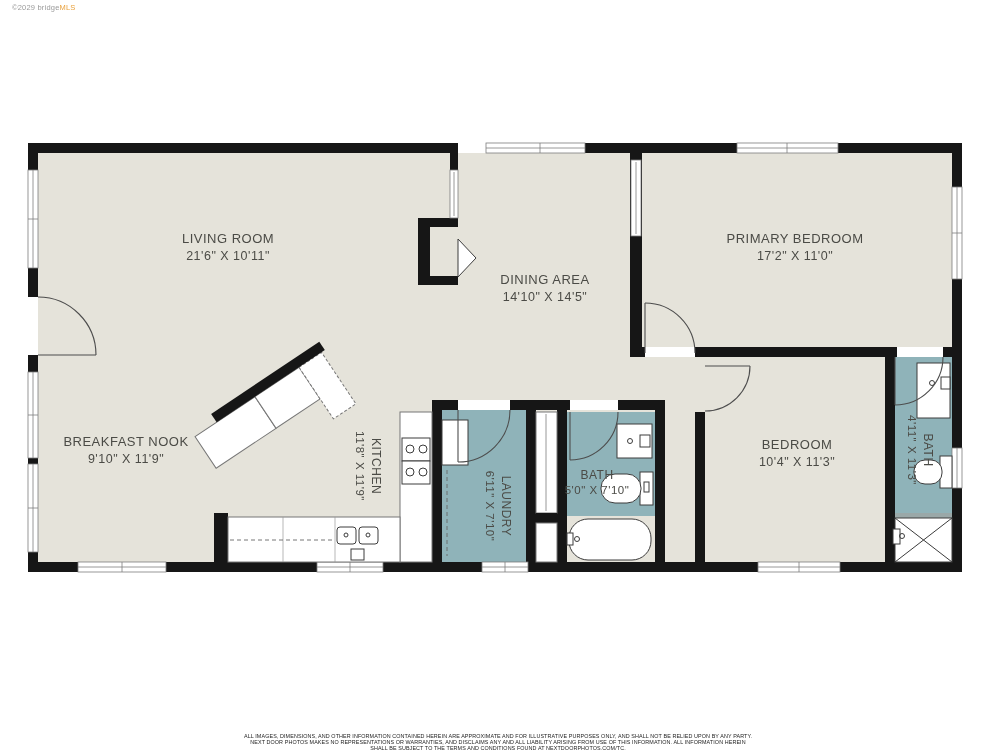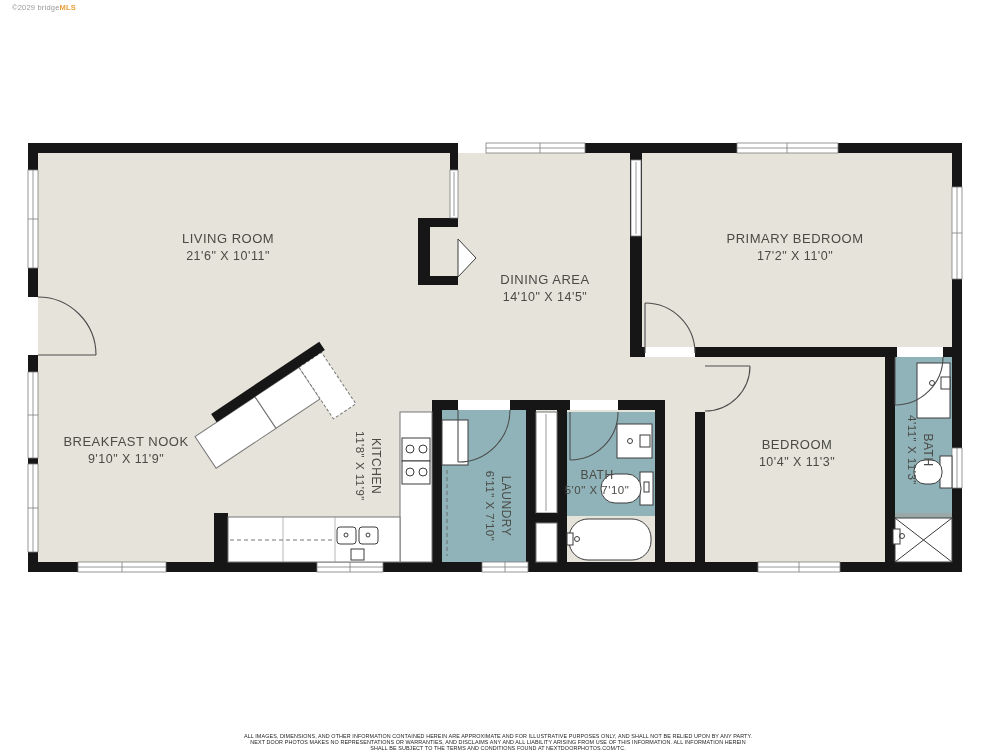--- a/index.html
+++ b/index.html
@@ -4,21 +4,21 @@
 <style>
   html,body{margin:0;padding:0;}
   body{
     width:996px;height:755px;position:relative;background:#ffffff;
     font-family:"Liberation Sans",sans-serif;overflow:hidden;
   }
   .watermark{
     position:absolute;top:3px;left:12px;font-size:7.5px;letter-spacing:.2px;
     color:#9a9a9a;white-space:nowrap;
   }
-  .watermark .mls{color:#e9a13c;font-weight:bold;}
+  .watermark .mls{color:#e9a13c;font-weight:normal;}
   .plan-svg{position:absolute;top:0;left:0;}
   .disclaimer{
     position:absolute;top:733px;left:0;width:100%;text-align:center;
     font-size:5.4px;line-height:6px;color:#222;letter-spacing:.1px;
   }
   .lbl{fill:#4b4b46;letter-spacing:.5px;font-family:"Liberation Sans",sans-serif;}
   .name{font-size:13px;}
   .dims{font-size:12.5px;}
   .name-sm{font-size:12px;}
   .dims-sm{font-size:11.5px;}

